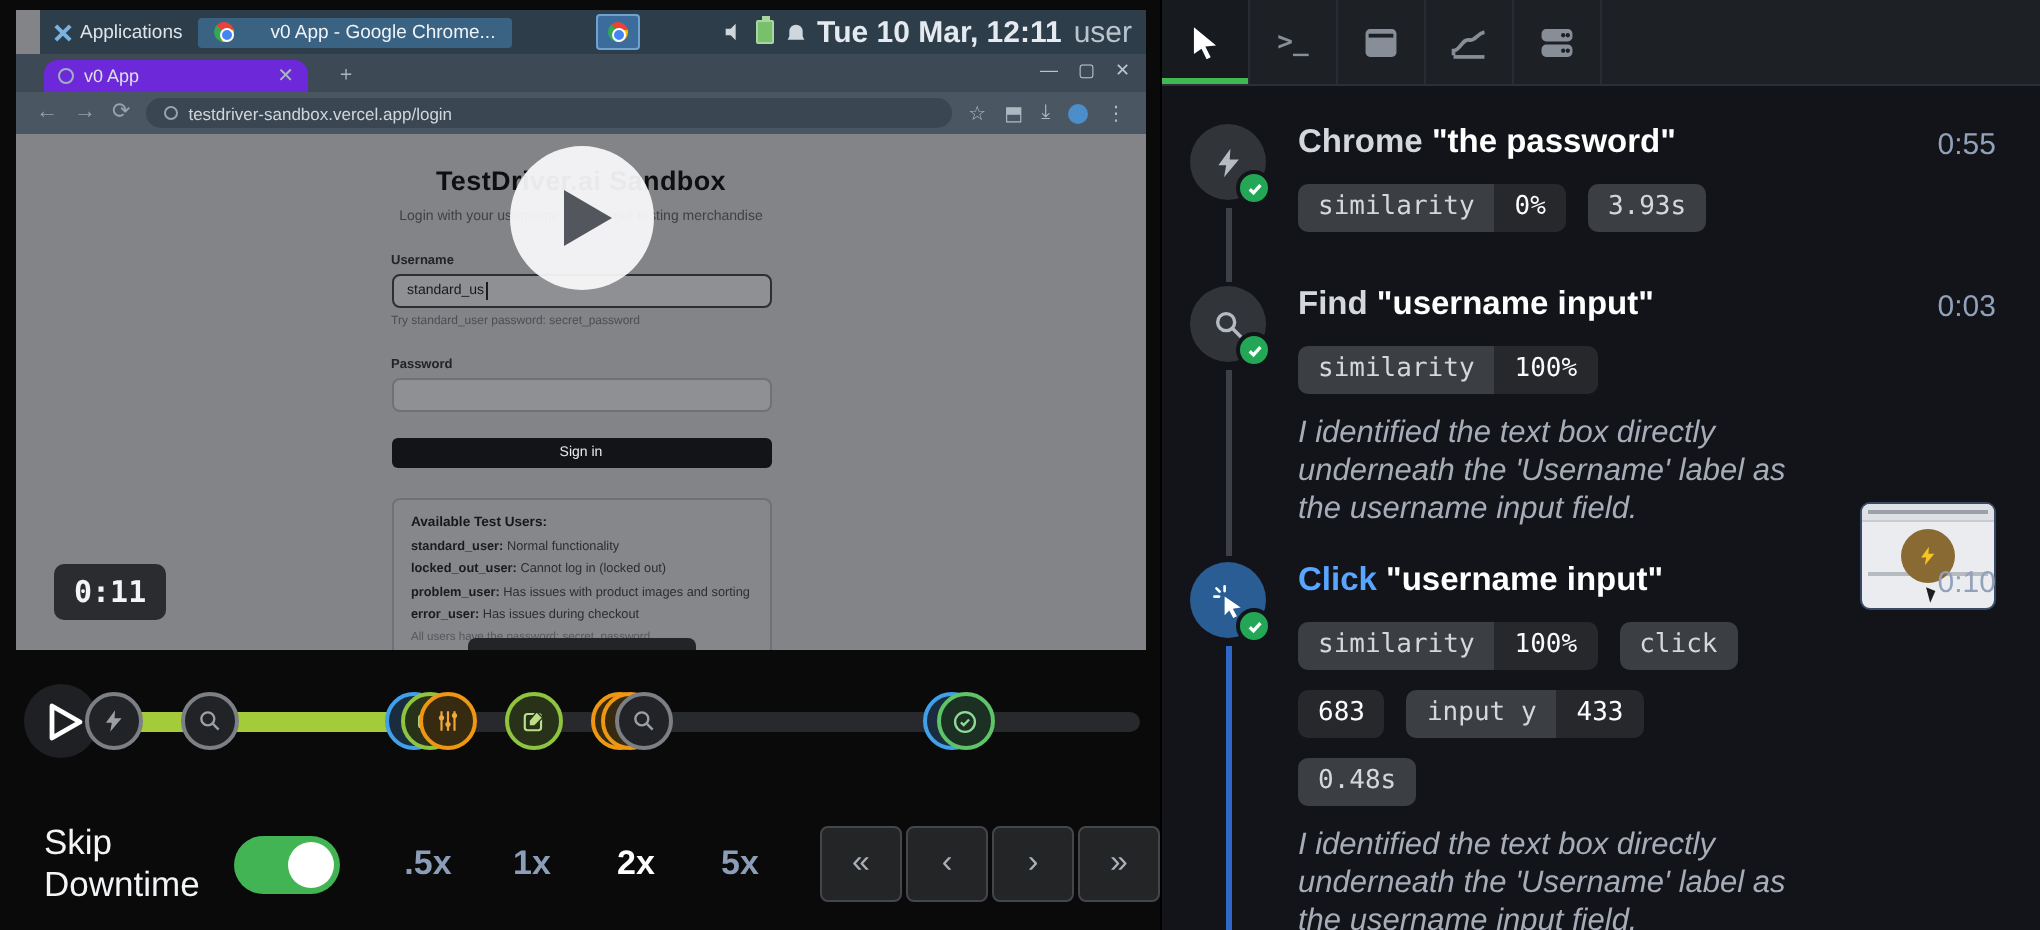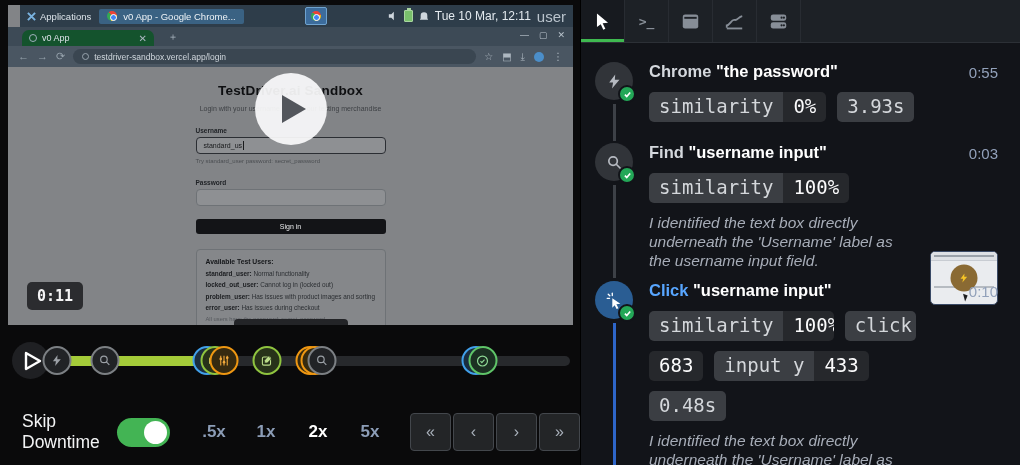--- a/index.html
+++ b/index.html
@@ -7,34 +7,34 @@
   body { font-family:"Liberation Sans", sans-serif; }
   .app { position:relative; width:1020px; height:465px; background:#0a0a0b; overflow:hidden; display:flex; }
 
   
   .left { position:relative; width:580px; height:465px; background:#0a0a0b; flex:0 0 580px; }
   .video { position:absolute; left:8px; top:5px; width:565px; height:320px; background:#828487; overflow:hidden; }
 
   
   .taskbar { position:absolute; left:0; top:0; right:0; height:22px; background:#2e3d4a; display:flex; align-items:center; gap:8px; padding:0 7px; color:#dde4ea; font-size:9.5px;margin-left:12px; }
   .apps { display:flex; align-items:center; gap:4px; }
-  .task-item { display:flex; align-items:center; gap:6px; background:#3a6283; border-radius:2px; padding:2px 8px; font-size:9.5px; color:#eef3f7; }
+  .task-item { display:flex; align-items:center; gap:18px; background:#3a6283; border-radius:2px; padding:2px 8px; font-size:9.5px; color:#eef3f7; }
   .chrome-logo { width:10px; height:10px; border-radius:50%; background:conic-gradient(from -45deg,#ea4335 0 120deg,#fbbc05 0 240deg,#34a853 0 360deg); position:relative; flex:0 0 10px; }
   .chrome-logo::after { content:''; position:absolute; left:2.5px; top:2.5px; width:5px; height:5px; border-radius:50%; background:#4285f4; border:1px solid #fff; }
   .tb-spacer { flex:1; }
   .chrome-box { width:22px; height:18px; background:#3c6c9c; border:1px solid #6fa3cf; border-radius:2px; display:flex; align-items:center; justify-content:center; }
   .tray { display:flex; align-items:center; gap:6px; color:#cfd7de; }
   .battery { width:9px; height:12px; background:#79c06c; border:1px solid #a9d6a0; border-radius:1px; position:relative; }
   .battery::before { content:''; position:absolute; top:-3px; left:2px; width:4px; height:2px; background:#a9d6a0; }
-  .clock { font-size:12px; color:#e4eaef; white-space:nowrap; }
+  .clock { font-size:15px; color:#e4eaef; white-space:nowrap;font-weight:bold; }
   .user-label { font-size:15px; color:#bac4cd; }
 
   
   .tabstrip { position:absolute; left:0; top:22px; right:0; height:19px; background:#3d4a56; }
-  .tab { position:absolute; left:14px; bottom:0; width:132px; height:16px; background:#14532d; border-radius:7px 7px 0 0; display:flex; align-items:center; gap:5px; padding:0 7px; font-size:9px; color:#dbe1e7; }
+  .tab { position:absolute; left:14px; bottom:0; width:132px; height:16px; background:#6d28d9; border-radius:7px 7px 0 0; display:flex; align-items:center; gap:5px; padding:0 7px; font-size:9px; color:#dbe1e7; }
   .tab-fav { width:8px; height:8px; border-radius:50%; border:1.5px solid #9fb0bd; flex:0 0 8px; }
   .tab-label { flex:1; text-align:left; }
   .tab-close, .newtab { color:#aab6c0; font-size:10px; }
   .newtab { position:absolute; left:160px; bottom:2px; }
   .winctls { position:absolute; right:8px; top:3px; display:flex; gap:10px; color:#b9c3cc; font-size:9px; }
 
   
   .addrbar { position:absolute; left:0; top:41px; right:0; height:21px; background:#4a5662; display:flex; align-items:center; gap:8px; padding:0 10px; color:#b6c0c9; font-size:11px; }
   .nav-ic { font-size:11px; line-height:1; color:#97a3ad; }
   .urlpill { flex:1; height:15px; background:#3a4651; border-radius:8px; display:flex; align-items:center; gap:5px; padding:0 9px; font-size:8.5px; color:#cfd6dc; }
@@ -108,21 +108,21 @@
   .s-icon { position:absolute; left:14px; top:0; width:38px; height:38px; border-radius:50%; background:#313439; display:flex; align-items:center; justify-content:center; color:#b6bac1; }
   .s3 .s-icon { background:#2a5d93; color:#fff; }
   .badge-check { position:absolute; right:-3px; bottom:-3px; width:18px; height:18px; border-radius:50%; background:#23a757; border:2.5px solid #121419; display:flex; align-items:center; justify-content:center; }
   .s-body { position:absolute; left:68px; right:22px; top:0; }
   .s2 .s-body, .s3 .s-body { right:104px; }
   .s-title { font-size:16.5px; font-weight:bold; color:#ffffff; line-height:1.2; }
   .s-title .act { color:#d4d8dd; }
   .s3 .s-title .act { color:#58a6ff; }
   .ts { position:absolute; right:22px; top:2px; font-size:15px; color:#92a1ba; }
   .chips { display:flex; gap:11px; margin-top:10px; }
-  .chip { display:flex; border-radius:5px; overflow:hidden; font-family:"DejaVu Sans Mono", monospace; font-size:19px; line-height:1; white-space:nowrap; }
+  .chip { display:flex; border-radius:5px; overflow:hidden; font-family:"DejaVu Sans Mono", monospace; font-size:13px; line-height:1; white-space:nowrap; }
   .chip .k { background:#3b3e43; color:#d4d7db; padding:5.5px 10px; }
   .chip .v { background:#26282c; color:#fbfbfc; padding:5.5px 10px; }
   .note { margin-top:11px; font-style:italic; color:#a7adb8; font-size:15.5px; line-height:1.22; max-width:280px; }
   .thumb { position:absolute; right:22px; width:68px; height:54px; border:1px solid #3a4a66; border-radius:5px; background:#eaecef; overflow:hidden; }
   .t2 { top:108px; }
   .th-top { position:absolute; left:0; top:0; right:0; height:9px; background:#dde0e4; border-bottom:1px solid #c8ccd2; }
   .th-top::after { content:''; position:absolute; left:3px; top:3px; right:3px; height:2px; background:#9aa1a9; }
   .th-line { position:absolute; left:3px; right:3px; top:34px; height:2px; background:#b6bbc1; }
   .th-circle { position:absolute; left:50%; top:50%; transform:translate(-50%,-50%); width:27px; height:27px; border-radius:50%; background:#8a6a33; display:flex; align-items:center; justify-content:center; }
   .th-cursor { position:absolute; left:50%; top:41px; width:0; height:0; border-left:4px solid #1c1d1f; border-top:3px solid transparent; border-bottom:5px solid transparent; transform:rotate(-15deg); }

